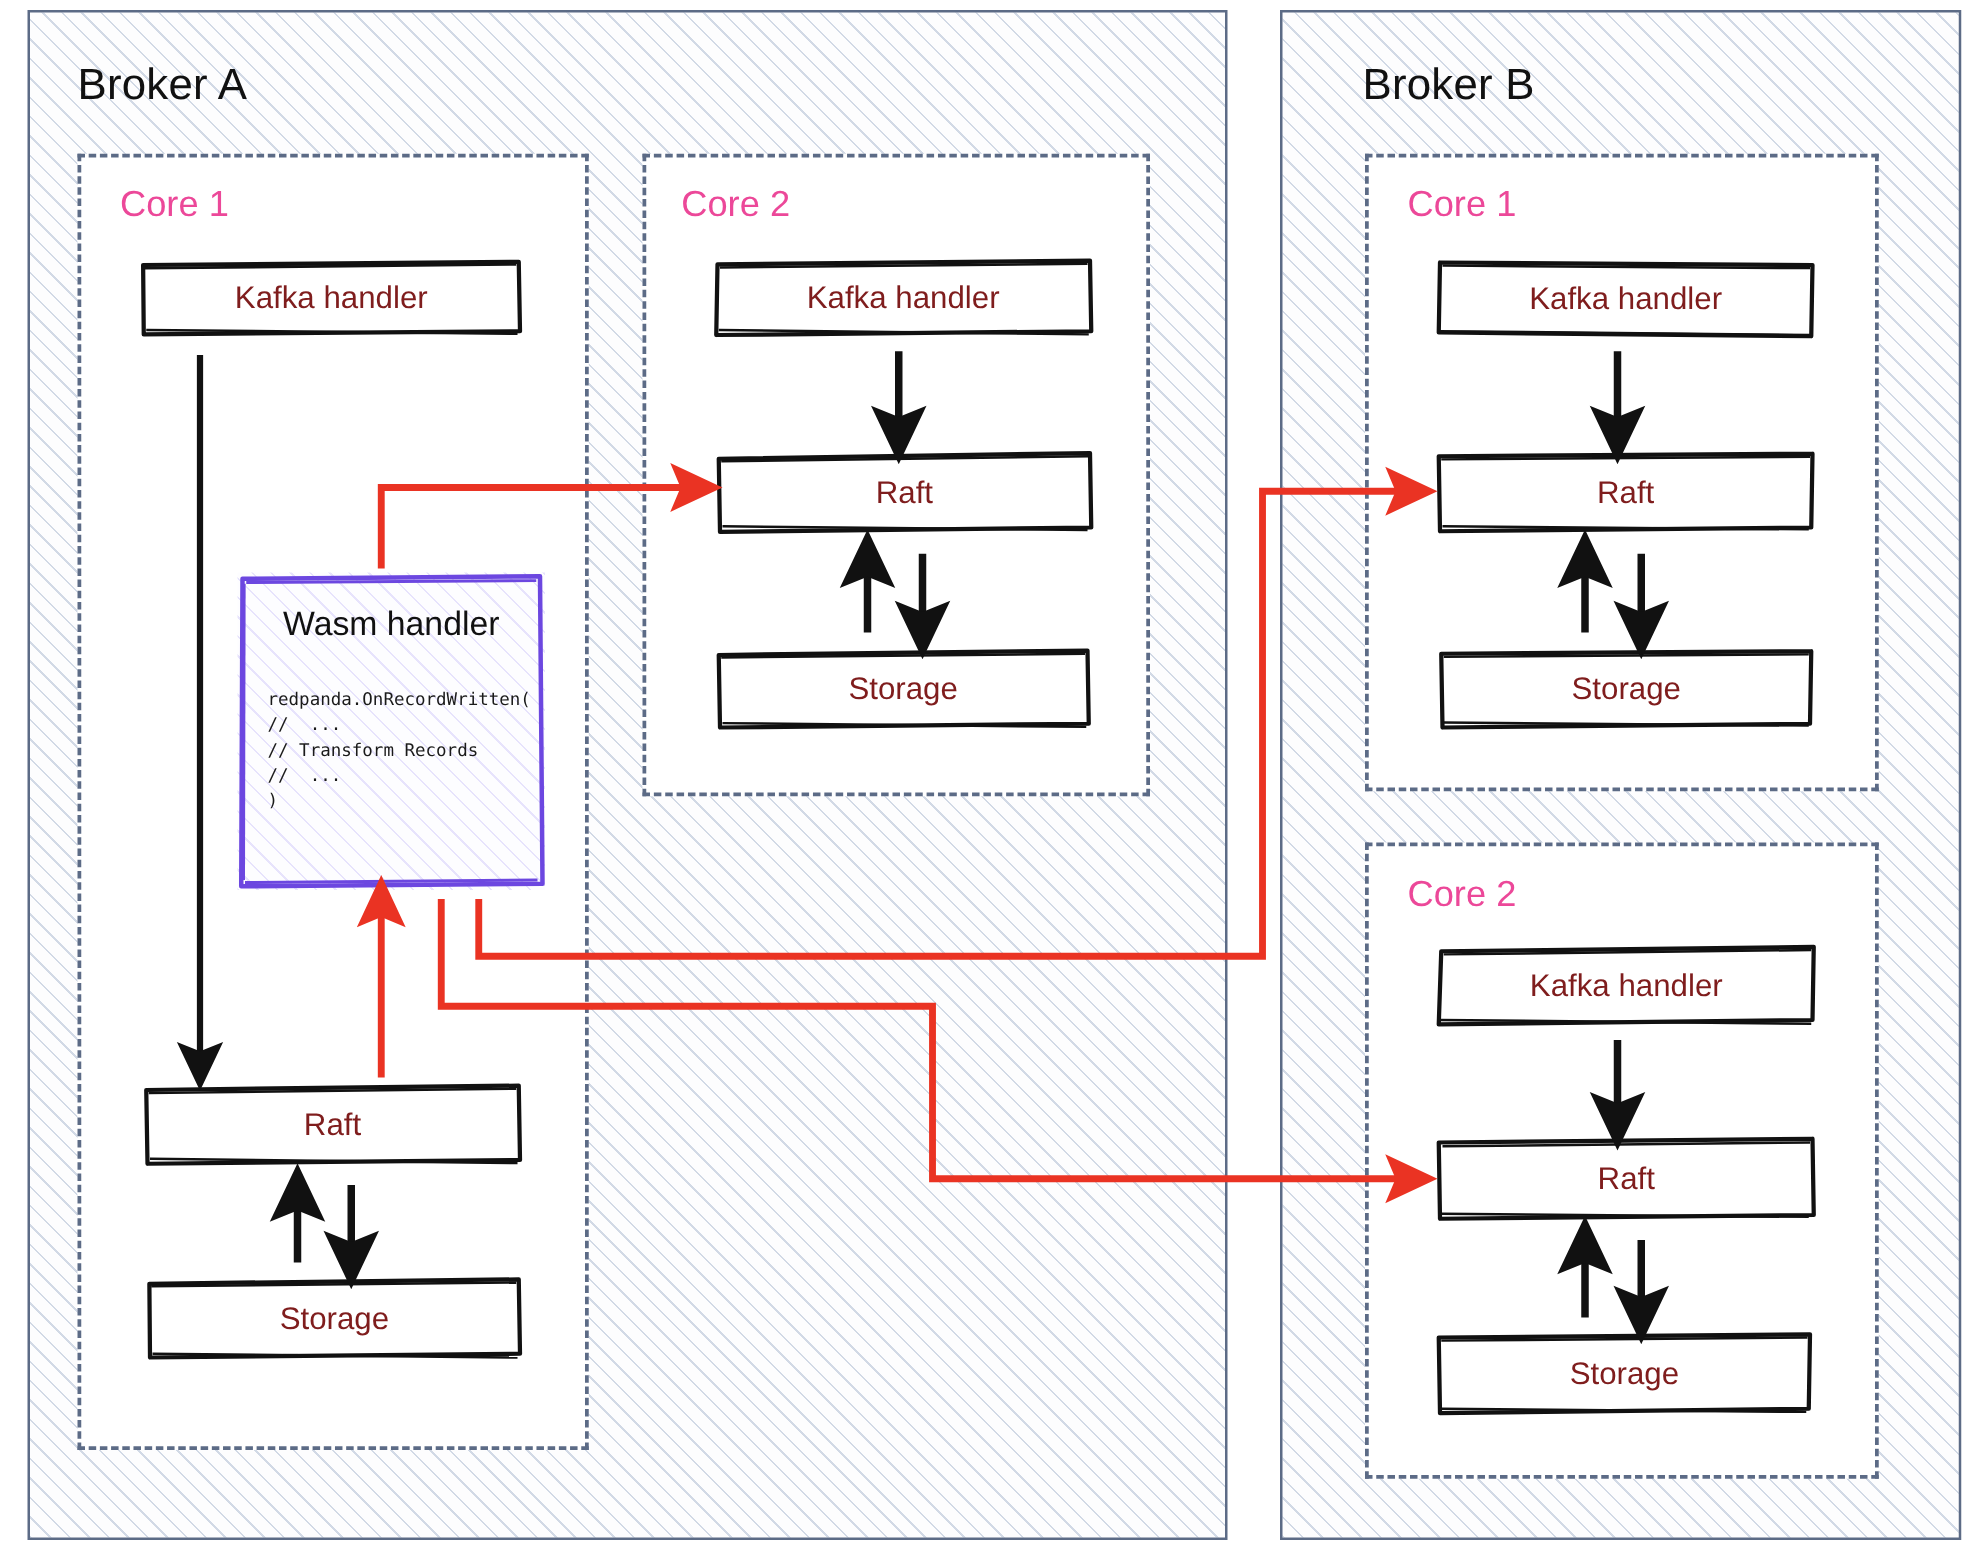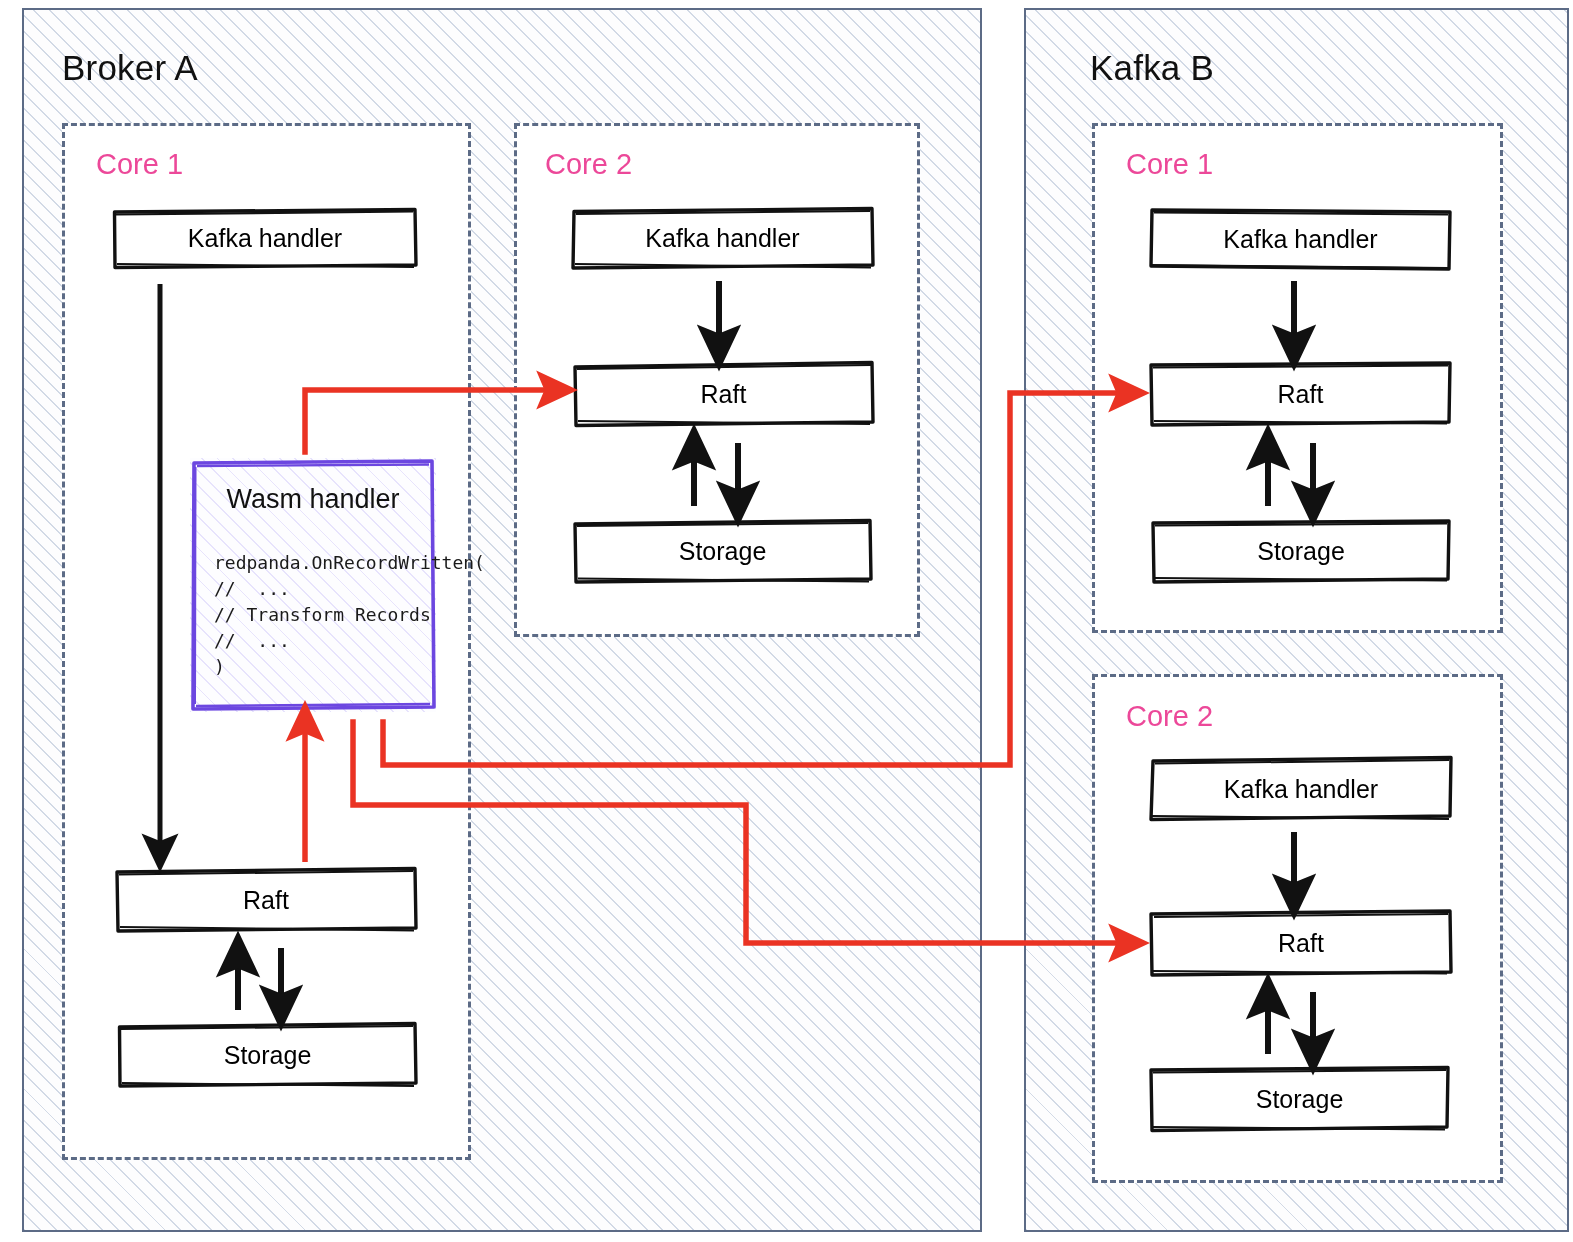--- a/index.html
+++ b/index.html
@@ -60,21 +60,21 @@
   .sketchbox .lbl {
     position: absolute;
     left: 0;
     top: 0;
     width: 100%;
     height: 100%;
     display: flex;
     align-items: center;
     justify-content: center;
     font-size: 25px;
-    color: #000000;
+    color: #7f1d1d;
     white-space: nowrap;
   }
   .wasm {
     position: absolute;
     background-color: #fdfdff;
     background-image: repeating-linear-gradient(
       45deg,
       rgba(131,110,240,0.18) 0px,
       rgba(131,110,240,0.18) 1.3px,
       rgba(255,255,255,0) 1.3px,
@@ -85,21 +85,21 @@
     position: absolute;
     width: 100%;
     text-align: center;
     font-size: 27px;
     color: #111111;
     white-space: nowrap;
   }
   .wasm-code {
     position: absolute;
     font-family: "DejaVu Sans Mono", monospace;
-    font-size: 18px;
+    font-size: 14px;
     line-height: 1.45;
     color: #1a1a1a;
     white-space: pre;
   }
   .arrows {
     position: absolute;
     left: 0;
     top: 0;
     width: 1573px;
     height: 1242px;
@@ -184,21 +184,21 @@
   <div class="sketchbox" style="left:572px; top:518px; width:301px; height:67px;">
     <svg width="301" height="67" viewBox="0 0 301 67">
       <path d="M3,6 L298,2.5 L299,61 L4,64 Z" fill="#ffffff" stroke="#111111" stroke-width="3.4" stroke-linejoin="round"></path>
       <path d="M5,8 L296,5" fill="none" stroke="#111111" stroke-width="2"></path>
       <path d="M6,60.5 L297,63.5" fill="none" stroke="#111111" stroke-width="2"></path>
     </svg>
     <div class="lbl">Storage</div>
   </div>
 
   <div class="broker" style="left:1024px; top:8px; width:545px; height:1224px;"></div>
-  <div class="broker-title" style="left:1090px; top:48px;">Kafka B</div>
+  <div class="broker-title" style="left:1090px; top:48px;">Broker B</div>
 
   <div class="core" style="left:1092px; top:123px; width:411px; height:510px;"></div>
   <div class="core-title" style="left:1126px; top:148px;">Core 1</div>
 
   <div class="sketchbox" style="left:1148px; top:206px; width:305px; height:66px;">
     <svg width="305" height="66" viewBox="0 0 305 66">
       <path d="M4,4 L302,6 L301,63 L3,60 Z" fill="#ffffff" stroke="#111111" stroke-width="3.4" stroke-linejoin="round"></path>
       <path d="M6,6.5 L300,8.5" fill="none" stroke="#111111" stroke-width="2"></path>
       <path d="M4,59 L300,62" fill="none" stroke="#111111" stroke-width="2"></path>
     </svg>

